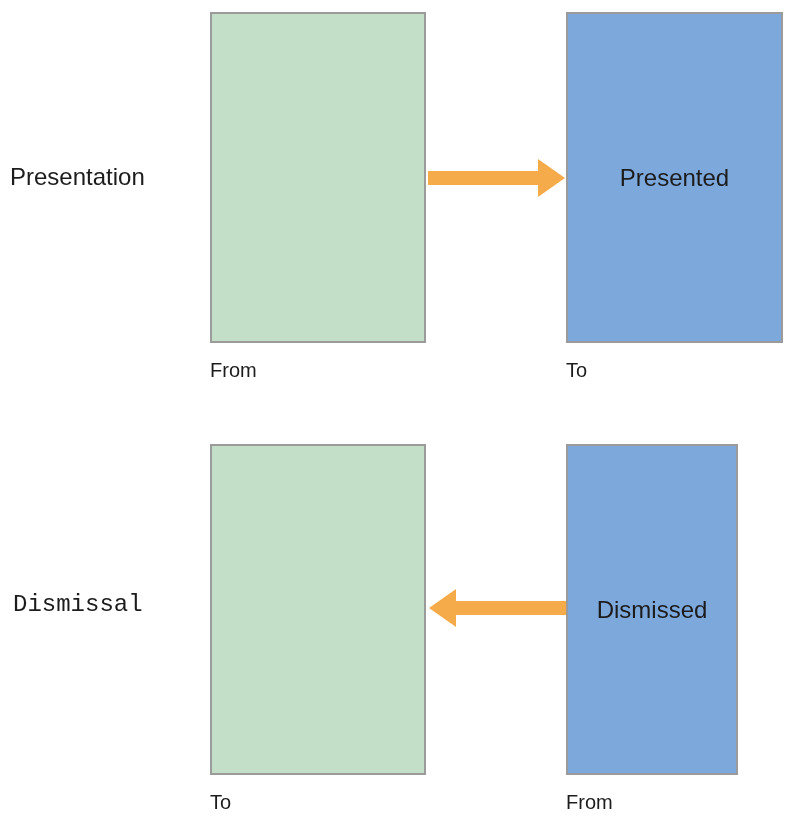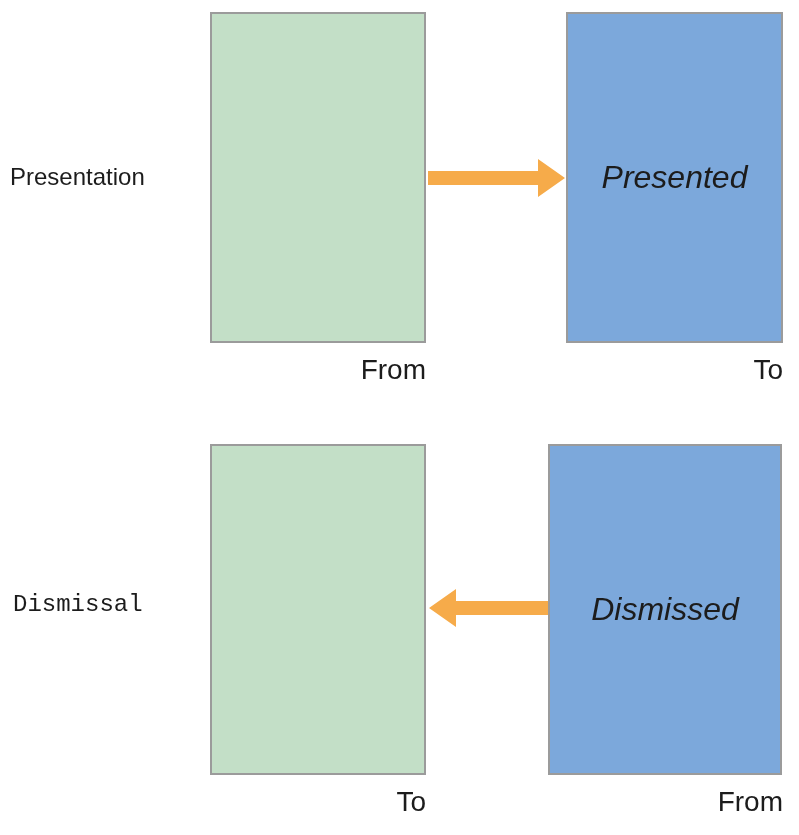--- a/index.html
+++ b/index.html
@@ -22,36 +22,35 @@
     height: 331px;
     border: 2px solid var(--border, #9b9b9b);
     box-sizing: border-box;
     display: flex;
     align-items: center;
     justify-content: center;
   }
   .box.green { background: var(--green, #c3dfc7); }
   .box.blue  { background: var(--blue, #7ca8db); }
   .box-text {
-    font-size: 32px;
+    font-size: 24px;
     color: var(--text, #1c1c1c);
-    font-style: italic;
   }
   .row-label {
     position: absolute;
     font-size: 24px;
     line-height: 28px;
     color: var(--text, #1c1c1c);
     white-space: nowrap;
   }
   .caption {
     position: absolute;
-    font-size: 28px;
+    font-size: 20px;
     line-height: 28px;
-    text-align: right;
+    text-align: left;
     color: var(--text, #1c1c1c);
   }
   .arrow {
     position: absolute;
     display: block;
   }
   .arrow polygon {
     fill: var(--arrow, #f6ab4a);
   }
 </style>
@@ -77,21 +76,21 @@
   <div class="caption" style="left:566px; top:356px; width:217px;">To</div>
 
   <div class="row-label" style="left:13px; top:591px;font-family:Liberation Mono, monospace;">Dismissal</div>
 
   <div class="box green" style="left:210px; top:444px;"></div>
 
   <svg class="arrow" style="left:429px; top:588px;" width="137" height="40" viewBox="0 0 137 40" aria-hidden="true">
     <polygon points="137,13 27,13 27,1 0,20 27,39 27,27 137,27"></polygon>
   </svg>
 
-  <div class="box blue" style="left:548px; top:444px; width:234px;">
+  <div class="box blue" style="left:566px; top:444px; width:172px;">
     <span class="box-text">Dismissed</span>
   </div>
 
   <div class="caption" style="left:210px; top:788px; width:216px;">To</div>
 
   <div class="caption" style="left:566px; top:788px; width:217px;">From</div>
 
 </div>
 
 </body></html>

